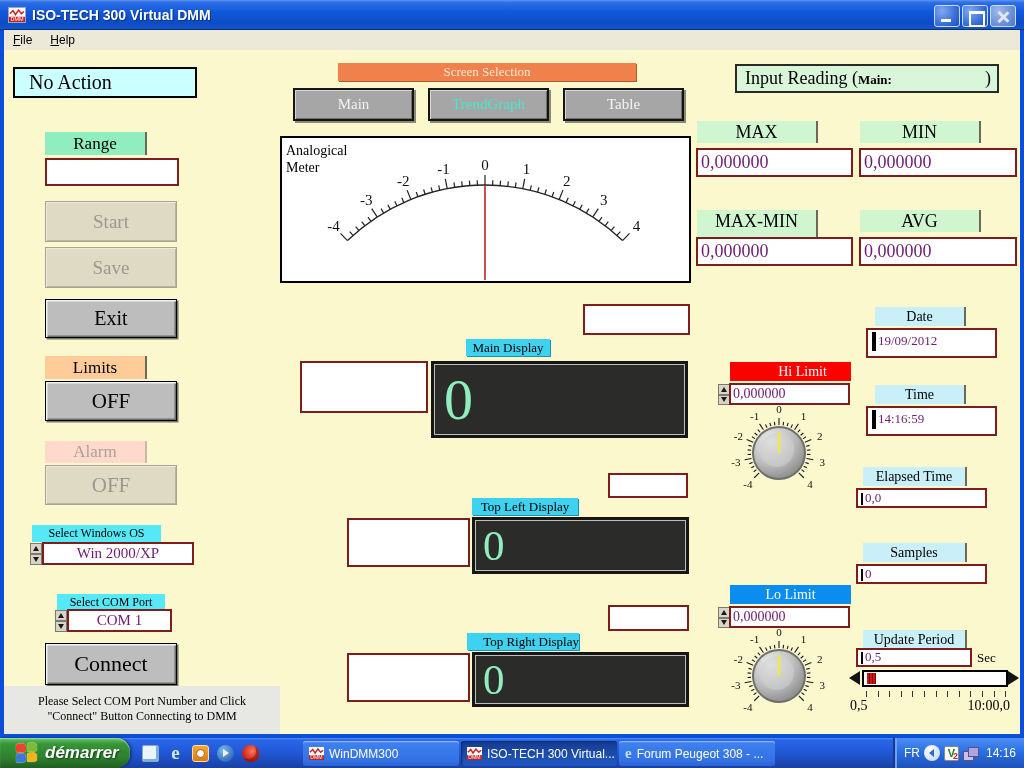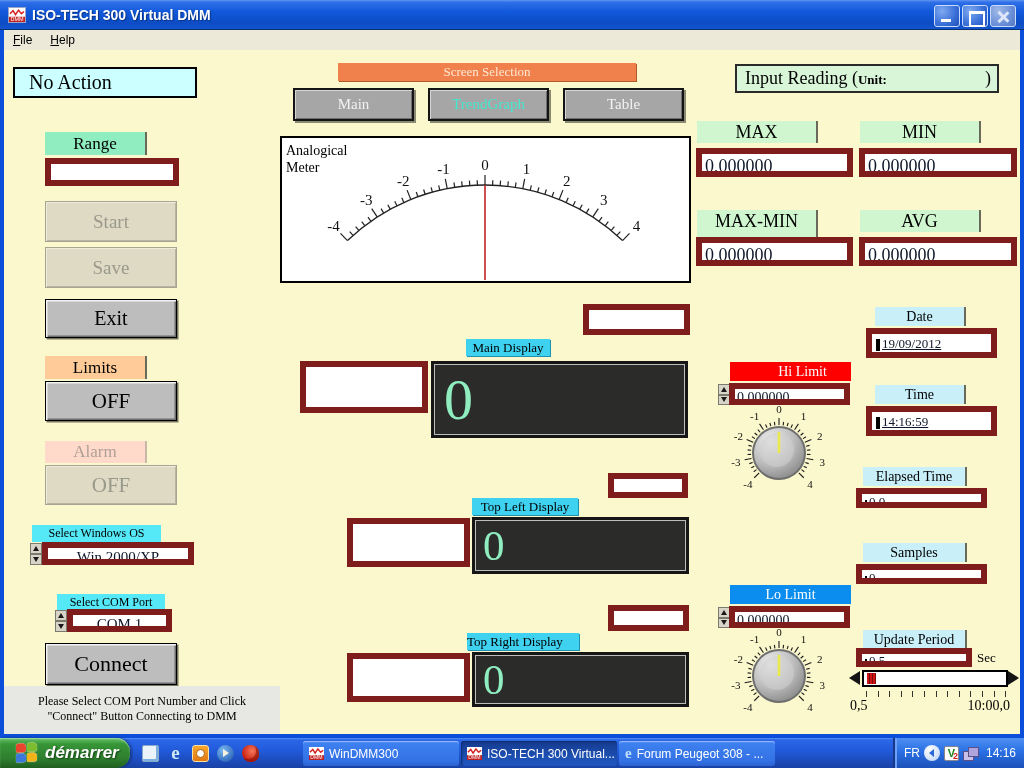--- a/index.html
+++ b/index.html
@@ -29,21 +29,21 @@
     border-left:4px solid #0B4EDA; border-right:4px solid #0B4EDA; border-bottom:4px solid #0B4EDA;
     background:#ECE9D8; }
   .menubar { height:20px; background:#ECE9D8; display:flex; align-items:center; gap:18px; padding-left:9px;
     font-family:"Liberation Sans",sans-serif; font-size:12px; color:#000; }
   .menu-item::first-letter { text-decoration:underline; }
   .content { position:relative; width:1016px; height:684px; background:#FCF8CE; overflow:hidden; }
 
   
   .abs { position:absolute; }
   .lbl { text-align:center; color:#000; border-right:2px solid #6A6A5A; }
-  .field { background:#fff; border:6px solid #7f1d1d; color:#0f172a; overflow:hidden; white-space:nowrap;text-decoration:underline; }
+  .field { background:#fff; border:2px solid #7f1d1d; color:#701a75; overflow:hidden; white-space:nowrap; }
   .btn { background:#BDBDBD; border:1px solid #000; color:#000; text-align:center;
     box-shadow:inset 1.5px 1.5px 0 #F2F2F2, inset -1.5px -1.5px 0 #6E6E6E, 1.5px 1.5px 0 #77775F;
     display:flex; align-items:center; justify-content:center; cursor:default; }
   .btn.disabled { background:#DEDAC4; color:#99998C; border:1px solid #A8A494;
     box-shadow:inset 1px 1px 0 #EFEBD8, inset -1px -1px 0 #B8B4A0; }
   .tabbtn { background:#A6A6A6; border:2px solid #141414; color:#F2F2F2; text-align:center; font-size:15px;
     box-shadow:inset 1px 1px 0 #D6D6D6, inset -1px -1px 0 #6E6E6E, 2px 2px 0 #8A8A72;
     display:flex; align-items:center; justify-content:center; }
   .spin { display:flex; flex-direction:column; width:12px; }
   .spin > div { flex:1; background:#D8D4C8; border:1px solid #7A7A6E; display:flex; align-items:center; justify-content:center; }
@@ -217,21 +217,21 @@
             <text x="244.59636099208677" y="36.00527400840926" text-anchor="middle" font-size="15" font-family="Liberation Serif,serif" fill="#111">1</text>
             <text x="284.6642373646688" y="47.87391970444034" text-anchor="middle" font-size="15" font-family="Liberation Serif,serif" fill="#111">2</text>
             <text x="321.7313096332759" y="67.16981618789757" text-anchor="middle" font-size="15" font-family="Liberation Serif,serif" fill="#111">3</text>
             <text x="354.4355247600614" y="93.18392352617403" text-anchor="middle" font-size="15" font-family="Liberation Serif,serif" fill="#111">4</text>
             <line x1="203" y1="47" x2="203" y2="142" stroke="#C22222" stroke-width="1.6"></line>
           </svg>
       </div>
 
       <div class="abs" style="left:731px;top:14px;width:264px;height:29px;background:#D9F6D9;border:2px solid #2A2A2A;display:flex;align-items:baseline;padding:2px 6px 0 8px;">
         <span style="font-size:18px;">Input Reading (</span>
-        <span style="font-size:13px;font-weight:bold;">Unit:</span>
+        <span style="font-size:13px;font-weight:bold;">Main:</span>
         <span style="font-size:18px;margin-left:auto;">)</span>
       </div>
 
       <div class="abs lbl" style="left:693px;top:71px;width:121px;height:22px;background:#CFF6CF;font-size:18px;line-height:22px;">MAX</div>
       <div class="abs field" style="left:692px;top:98px;width:157px;height:29px;font-size:18px;line-height:25px;padding-left:3px;">0,000000</div>
       <div class="abs lbl" style="left:856px;top:71px;width:121px;height:22px;background:#CFF6CF;font-size:18px;line-height:22px;">MIN</div>
       <div class="abs field" style="left:855px;top:98px;width:158px;height:29px;font-size:18px;line-height:25px;padding-left:3px;">0,000000</div>
       <div class="abs lbl" style="left:693px;top:160px;width:121px;height:39px;background:#CFF6CF;font-size:18px;line-height:22px;">MAX-MIN</div>
       <div class="abs field" style="left:692px;top:187px;width:157px;height:29px;font-size:18px;line-height:25px;padding-left:3px;">0,000000</div>
       <div class="abs lbl" style="left:856px;top:160px;width:121px;height:22px;background:#CFF6CF;font-size:18px;line-height:22px;text-align:center;">AVG</div>
@@ -241,21 +241,21 @@
       <div class="abs" style="left:462px;top:289px;width:84px;height:17px;background:#3ED1F0;text-align:center;font-size:13px;line-height:17px;box-shadow:1px 1px 0 #2090B0;">Main Display</div>
       <div class="abs field" style="left:296px;top:311px;width:128px;height:52px;"></div>
       <div class="abs dark-display" style="left:427px;top:311px;width:257px;height:77px;font-size:58px;padding-left:10px;">0</div>
 
       <div class="abs field" style="left:604px;top:423px;width:80px;height:25px;"></div>
       <div class="abs" style="left:468px;top:448px;width:106px;height:17px;background:#3ED1F0;text-align:center;font-size:13px;line-height:17px;box-shadow:1px 1px 0 #2090B0;">Top Left Display</div>
       <div class="abs field" style="left:343px;top:468px;width:123px;height:49px;"></div>
       <div class="abs dark-display" style="left:468px;top:467px;width:217px;height:57px;font-size:43px;padding-left:8px;">0</div>
 
       <div class="abs field" style="left:604px;top:555px;width:81px;height:26px;"></div>
-      <div class="abs" style="left:463px;top:583px;width:112px;height:17px;background:#3ED1F0;text-align:left;font-size:13px;line-height:17px;box-shadow:1px 1px 0 #2090B0;">Top Right Display</div>
+      <div class="abs" style="left:463px;top:583px;width:112px;height:17px;background:#3ED1F0;text-align:right;font-size:13px;line-height:17px;box-shadow:1px 1px 0 #2090B0;">Top Right Display</div>
       <div class="abs field" style="left:343px;top:603px;width:123px;height:49px;"></div>
       <div class="abs dark-display" style="left:468px;top:602px;width:217px;height:55px;font-size:43px;padding-left:8px;">0</div>
 
       <div class="abs" style="left:726px;top:312px;width:121px;height:19px;background:#FF0000;color:#fff;text-align:center;font-size:14px;line-height:19px;padding-left:24px;">Hi Limit</div>
       <div class="abs spin" style="left:714px;top:334px;height:21px;">
         <div class="spin-up"></div>
         <div class="spin-down"></div>
       </div>
       <div class="abs field" style="left:725px;top:333px;width:121px;height:22px;font-size:14px;line-height:18px;padding-left:2px;">0,000000</div>
       <svg id="knob-hi" class="abs" style="left:715px;top:353px;" width="120" height="104" viewBox="0 0 120 104">

